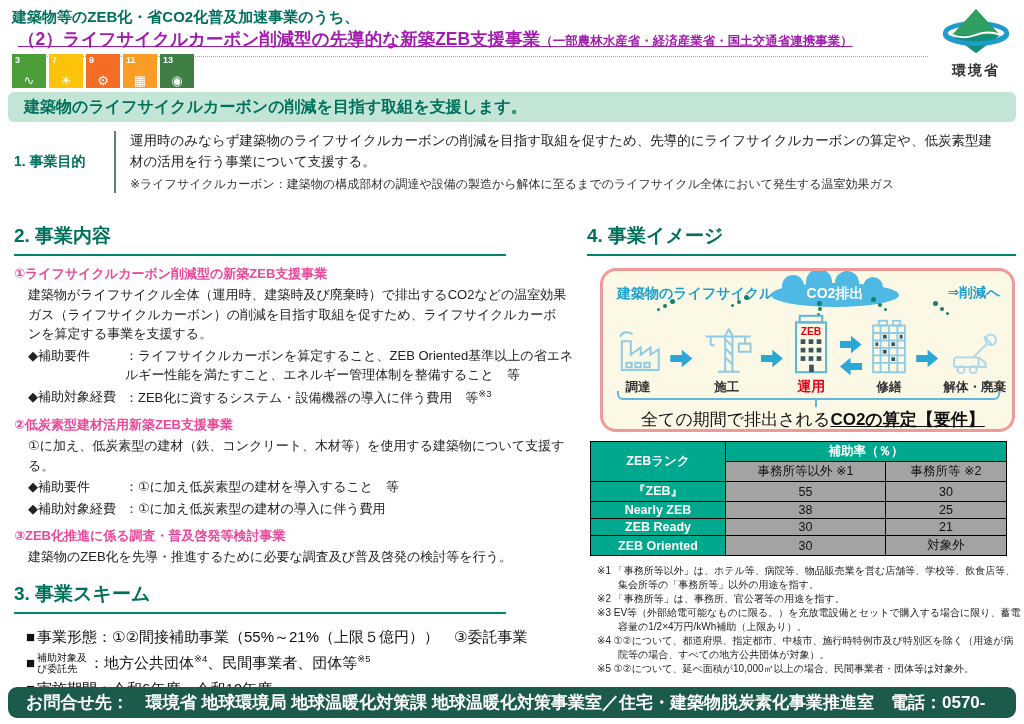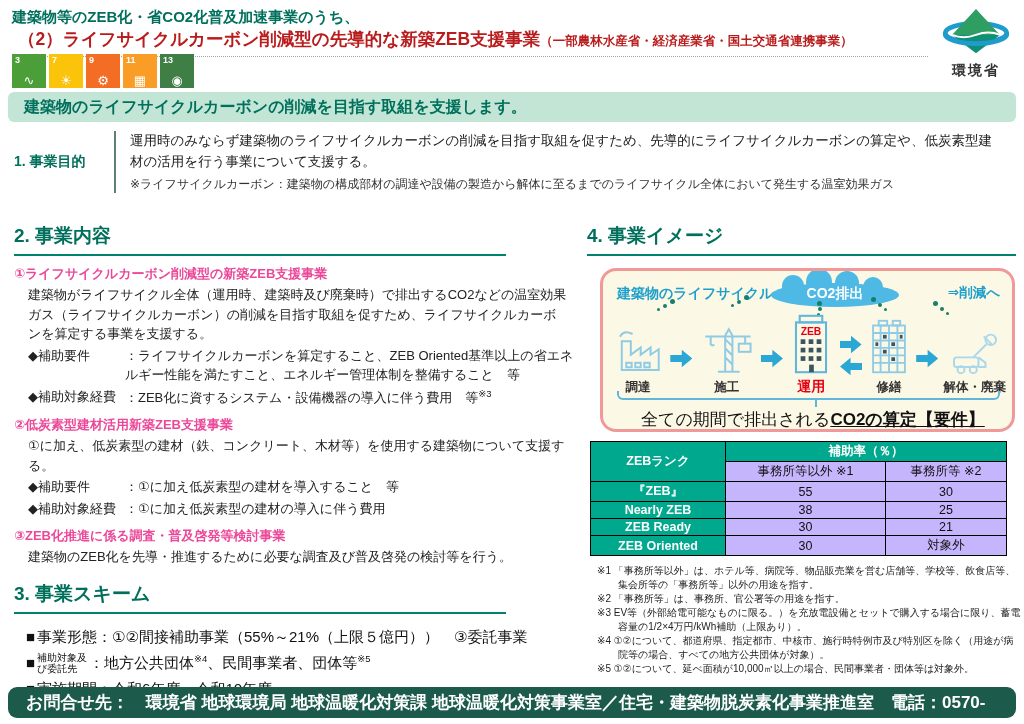--- a/index.html
+++ b/index.html
@@ -2,21 +2,21 @@
 <html><head>
 <meta charset="utf-8">
 <style>
   html,body{margin:0;padding:0;background:#fff;}
   body{font-family:"Liberation Sans","DejaVu Sans",sans-serif;color:#222;}
   #page{position:relative;width:1024px;height:724px;background:#ffffff;overflow:hidden;}
 
   
   .header{position:absolute;left:12px;top:8px;width:916px;border-bottom:1px dotted #9aa;padding-bottom:5px;}
   .t1{font-size:15px;font-weight:bold;color:#00705C;line-height:1.25;}
-  .t2{font-size:17.5px;font-weight:bold;color:#b91c1c;line-height:1.25;margin-top:2px;padding-left:6px;}
+  .t2{font-size:17.5px;font-weight:bold;color:#a21caf;line-height:1.25;margin-top:2px;padding-left:6px;text-decoration:underline;}
   .t2 .suffix{font-size:12.5px;}
   .sdg{position:absolute;left:12px;top:54px;display:flex;gap:3px;}
   .sdg-tile{width:34px;height:34px;position:relative;color:#fff;}
   .sdg-tile .num{position:absolute;left:3px;top:1px;font-size:9px;font-weight:bold;}
   .sdg-tile .glyph{position:absolute;left:0;right:0;bottom:1px;text-align:center;font-size:13px;line-height:1;}
   .sdg-3{background:#4C9F38;} .sdg-7{background:#FCC30B;} .sdg-9{background:#F36D25;}
   .sdg-11{background:#F99D26;} .sdg-13{background:#3F7E44;}
   .logo{position:absolute;left:936px;top:8px;width:80px;text-align:center;}
   .logo .name{font-size:14px;font-weight:bold;color:#333;letter-spacing:2px;margin-top:0px;}
 
@@ -76,21 +76,21 @@
   .d-bottom{position:absolute;left:38px;top:137px;font-size:17px;color:#111;}
   .d-bottom .bold-u{font-weight:bold;text-decoration:underline;}
   .dots{position:absolute;}
   .dots i{position:absolute;background:#177F6B;border-radius:50%;}
 
   
   table.rates{margin:9px 0 0 3px;border-collapse:collapse;width:417px;font-size:12.5px;}
   table.rates th,table.rates td{border:1px solid #000;padding:1px 3px;text-align:center;}
   .th-teal{background:#00A88E;color:#fff;font-weight:bold;}
   table.rates .rank-col{width:128px;}
-  table.rates td.val{background:#c4b5fd;color:#111;}
+  table.rates td.val{background:#a3a3a3;color:#111;}
 
   
   .footnotes{margin:8px 0 0 10px;width:424px;font-size:10px;line-height:1.4;color:#222;}
   .footnotes div{text-indent:-2.1em;padding-left:2.1em;}
 
   
   .footer{position:absolute;left:8px;top:687px;width:1008px;height:31px;box-sizing:border-box;
     background:#1C5B4C;border-radius:9px;color:#fff;font-size:17px;font-weight:bold;
     line-height:31px;padding-left:18px;}
 </style>

